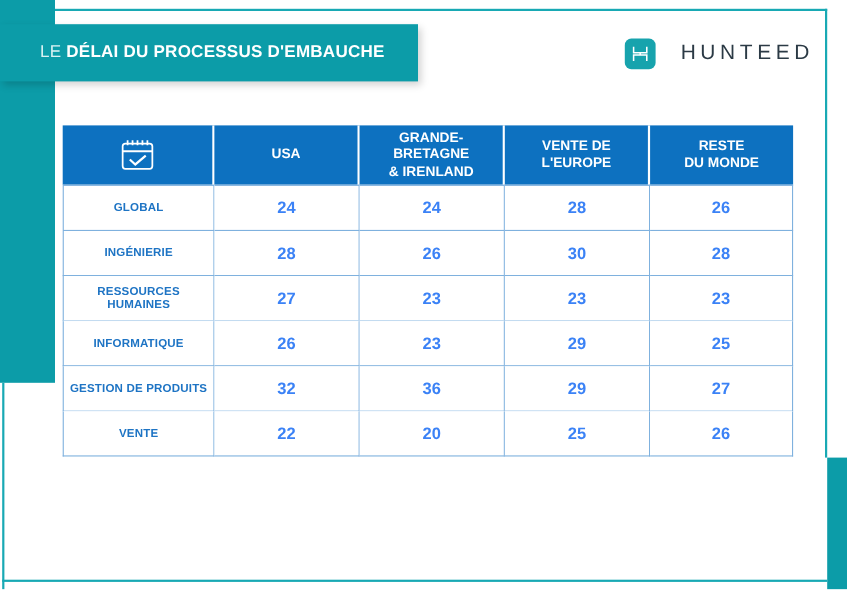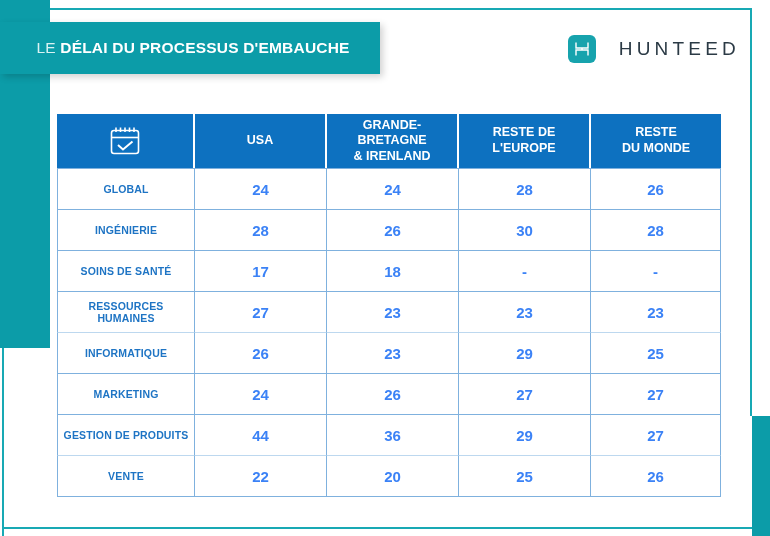--- a/index.html
+++ b/index.html
@@ -246,21 +246,21 @@
             </svg>
           </th>
           <th>
             <div>USA</div>
           </th>
           <th>
             <div>GRANDE-BRETAGNE</div>
             <div>&amp; IRENLAND</div>
           </th>
           <th>
-            <div>RESTE DE</div>
+            <div>VENTE DE</div>
             <div>L'EUROPE</div>
           </th>
           <th>
             <div>RESTE</div>
             <div>DU MONDE</div>
           </th>
         </tr>
       </thead>
       <tbody>
         <tr>
@@ -269,52 +269,38 @@
           <td class="value">24</td>
           <td class="value">28</td>
           <td class="value">26</td>
         </tr>
         <tr>
           <td class="rowlabel">INGÉNIERIE</td>
           <td class="value">28</td>
           <td class="value">26</td>
           <td class="value">30</td>
           <td class="value">28</td>
-        </tr>
-        <tr>
-          <td class="rowlabel">SOINS DE SANTÉ</td>
-          <td class="value">17</td>
-          <td class="value">18</td>
-          <td class="value">-</td>
-          <td class="value">-</td>
         </tr>
         <tr class="soft">
           <td class="rowlabel">RESSOURCES HUMAINES</td>
           <td class="value">27</td>
           <td class="value">23</td>
           <td class="value">23</td>
           <td class="value">23</td>
         </tr>
         <tr>
           <td class="rowlabel">INFORMATIQUE</td>
           <td class="value">26</td>
           <td class="value">23</td>
           <td class="value">29</td>
           <td class="value">25</td>
         </tr>
-        <tr>
-          <td class="rowlabel">MARKETING</td>
-          <td class="value">24</td>
-          <td class="value">26</td>
-          <td class="value">27</td>
-          <td class="value">27</td>
-        </tr>
         <tr class="soft">
           <td class="rowlabel">GESTION DE PRODUITS</td>
-          <td class="value">44</td>
+          <td class="value">32</td>
           <td class="value">36</td>
           <td class="value">29</td>
           <td class="value">27</td>
         </tr>
         <tr>
           <td class="rowlabel">VENTE</td>
           <td class="value">22</td>
           <td class="value">20</td>
           <td class="value">25</td>
           <td class="value">26</td>

